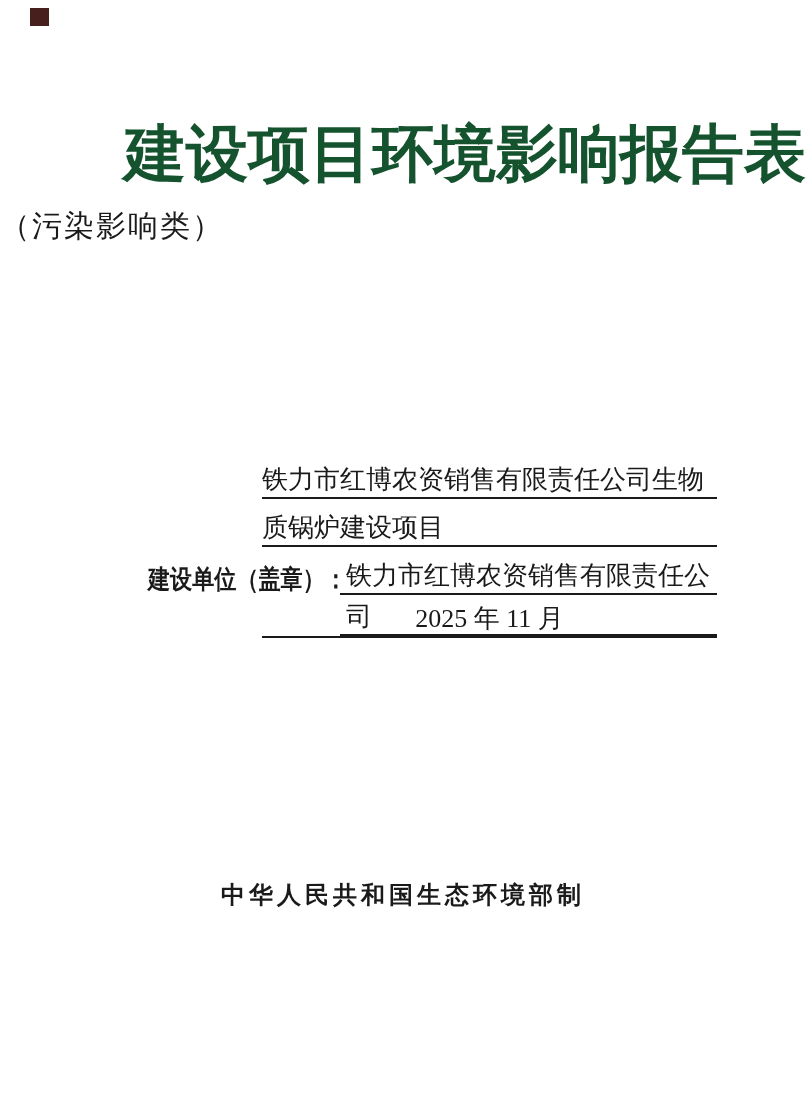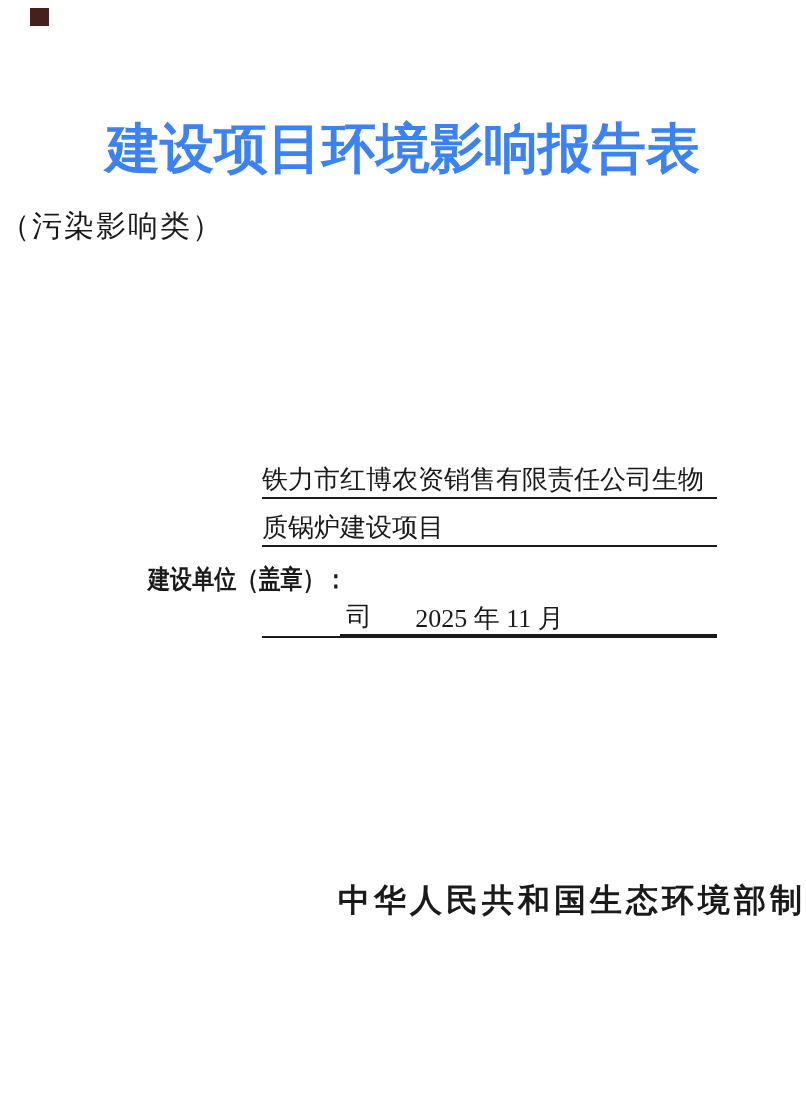--- a/index.html
+++ b/index.html
@@ -29,26 +29,26 @@
     width: 19px;
     height: 18px;
     background: var(--corner);
   }
 
   .title {
     position: absolute;
     top: 116px;
     left: 0;
     width: 100%;
-    text-align: center;
-    font-size: 54px;
+    text-align: right;
+    font-size: 62px;
     font-weight: bold;
     line-height: 1.25;
     letter-spacing: 0px;
-    color: #3b82f6;
+    color: #14532d;
     white-space: nowrap;
   }
 
   .subtitle {
     position: absolute;
     top: 206px;
     left: 0;
     width: 100%;
     text-align: left;
     font-size: 30px;
@@ -89,22 +89,22 @@
   .u-project-2 { top: 511px; left: 262px; width: 455px; }
   .u-unit-1    { top: 559px; left: 340px; width: 377px; padding-left: 6px; }
   .u-unit-2    { top: 600px; left: 340px; width: 377px; padding-left: 6px; }
   .u-date      { top: 602px; left: 262px; width: 455px; justify-content: center; }
 
   .footer {
     position: absolute;
     top: 880px;
     left: 0;
     width: 100%;
-    text-align: right;
-    font-size: 32px;
+    text-align: center;
+    font-size: 24px;
     font-weight: bold;
     letter-spacing: 4px;
     line-height: 1.3;
     white-space: nowrap;
   }
 </style>
 </head>
 <body>
 
 <div class="page">
@@ -115,20 +115,21 @@
 
   <div class="subtitle">（污染影响类）</div>
 
 
   <div class="uline u-project-2">质锅炉建设项目</div>
 
   <div class="uline u-project-1">铁力市红博农资销售有限责任公司生物</div>
 
   <div class="field-label label-unit">建设单位（盖章）：</div>
 
+  <div class="uline u-unit-1">铁力市红博农资销售有限责任公</div>
 
   <div class="uline u-unit-2">司</div>
 
 
   <div class="uline u-date">2025 年 11 月</div>
 
   <div class="footer">中华人民共和国生态环境部制</div>
 
 </div>
 

